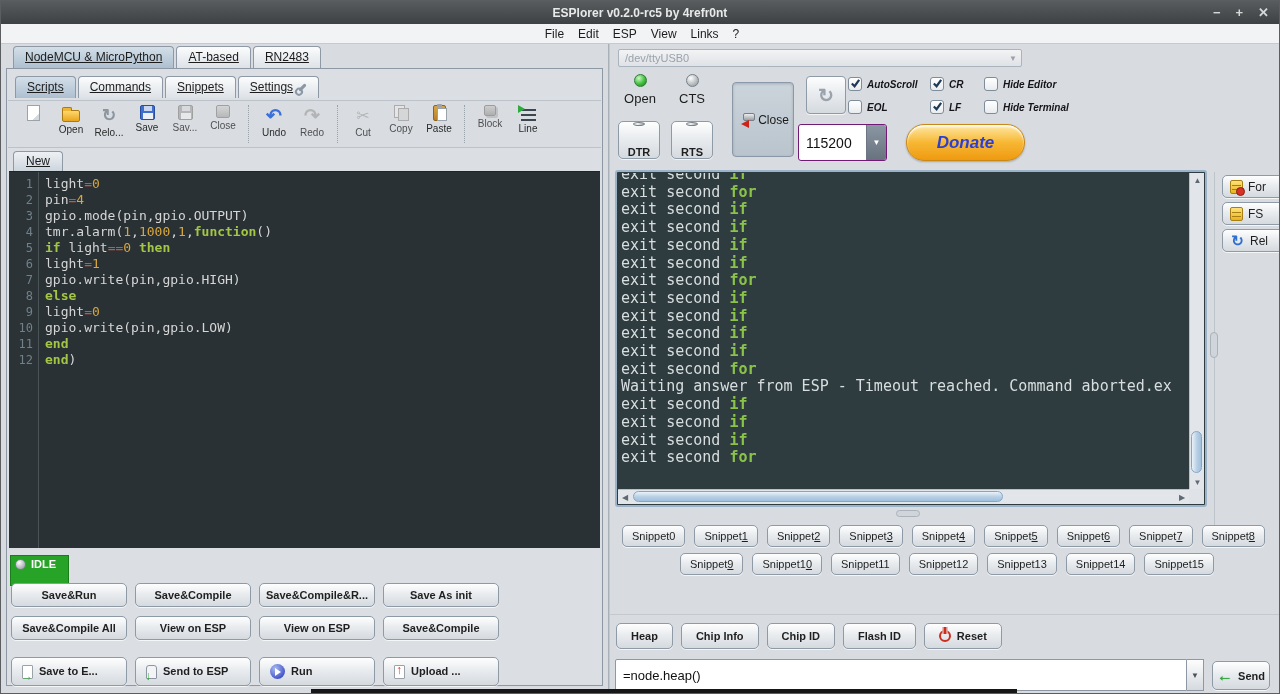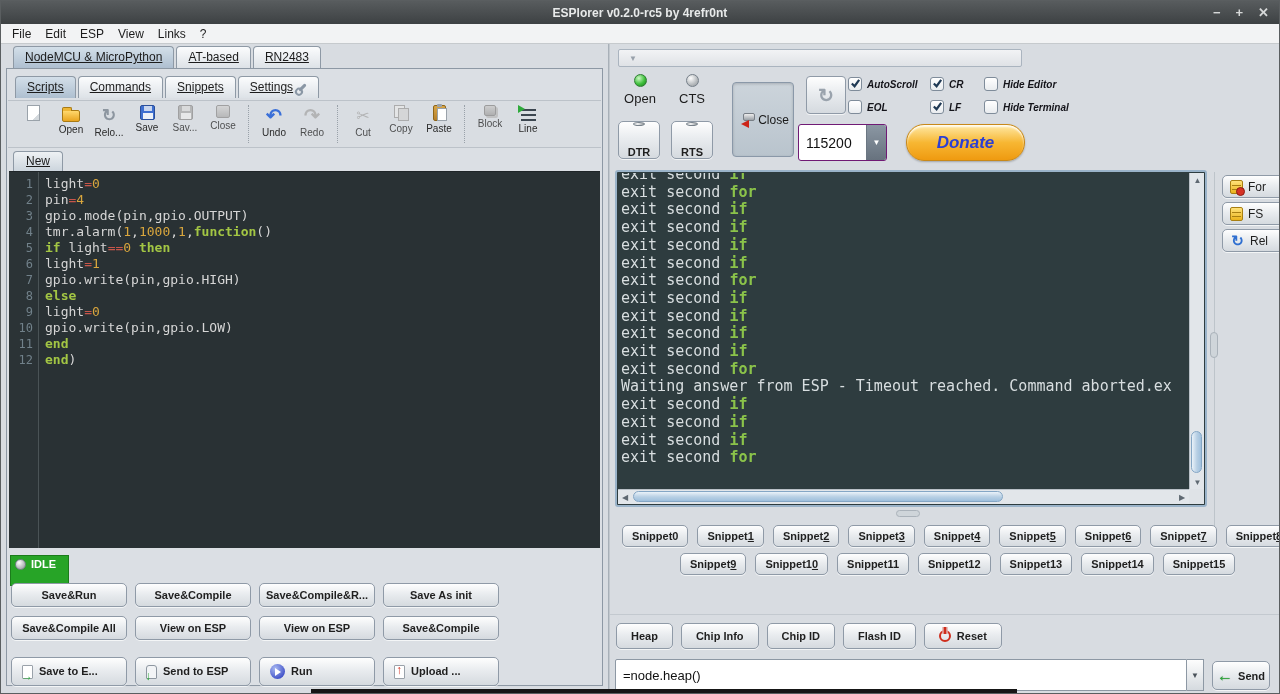--- a/index.html
+++ b/index.html
@@ -9,21 +9,21 @@
 
   
   .titlebar { position:absolute; top:0; left:0; right:0; height:23px;
     background:linear-gradient(#585c5e,#3d4143); display:flex; align-items:center; justify-content:center; }
   .titlebar .title { color:#e8eaea; font-size:12px; font-weight:bold; }
   .winbtns { position:absolute; right:10px; top:0; height:23px; display:flex; gap:15px; align-items:center; }
   .winbtns span { color:#d6d8d8; font-size:13px; font-weight:bold; cursor:default; line-height:1; }
 
   
   .menubar { position:absolute; top:23px; left:0; right:0; height:20px; background:#f2f3f4;
-    border-bottom:1px solid #c6cacd; display:flex; align-items:center; padding-left:4px; }
+    border-bottom:1px solid #c6cacd; display:flex; align-items:center; padding-left:4px;justify-content:center; }
   .menu-item { font-size:12px; color:#1c1c1c; padding:2px 7px; }
 
   
   .left-panel { position:absolute; top:43px; left:0; width:607px; bottom:0; background:#d8dce1; }
   .vsplit { position:absolute; top:43px; bottom:0; left:607px; width:2px; background:#c2c8ce; border-left:1px solid #a8b0b8; }
   .right-panel { position:absolute; top:43px; left:609px; width:671px; bottom:0; background:#d8dce1; overflow:hidden; }
 
   
   .mtab, .stab, .etab { border:1px solid #8e99a5; border-bottom:none; border-radius:4px 4px 0 0;
     padding:3px 11px 4px; font-size:12px; color:#1c1c1c; background:linear-gradient(#fbfcfd,#dde2e7); cursor:default;text-decoration:underline; }
@@ -176,21 +176,21 @@
   .sidebtns { position:absolute; left:612px; top:131px; display:flex; flex-direction:column; gap:4px; }
   .sidebtns .btn { width:84px; height:23px; justify-content:flex-start; gap:5px; padding-left:7px; font-weight:normal; font-size:12px; }
   .cabinet { position:relative; width:13px; height:14px; background:linear-gradient(#ffe27a,#eab31d); border:1px solid #a87f12; border-radius:2px; }
   .cabinet::before { content:""; position:absolute; left:1px; right:1px; top:4px; height:1px; background:#a87f12; box-shadow:0 4px 0 #a87f12; }
   .ic-format-icon::after { content:""; position:absolute; right:-3px; bottom:-3px; width:7px; height:7px; border-radius:50%; background:#d63326; border:1px solid #8c1d13; }
   .ic-reload-blue-icon::before { content:"↻"; color:#2f6fd0; font-weight:bold; font-size:15px; }
 
   
   .snips { position:absolute; display:flex; gap:9px; }
   #snips1 { left:12px; top:481px; } #snips2 { left:70px; top:509px; }
-  .snips .btn { height:22px; padding:0 9px; font-weight:bold; font-size:11px; }
+  .snips .btn { height:22px; padding:0 9px; font-weight:normal; font-size:11px; }
 
   .rdivider { position:absolute; left:0; right:0; top:570px; height:1px; background:#c3c9cf; }
 
   
   .esprow { position:absolute; left:6px; top:579px; display:flex; gap:8px; }
   .esprow .btn { height:26px; padding:0 14px; gap:6px; }
   .power { position:relative; display:inline-block; width:12px; height:12px; border:2px solid #cf2d1c; border-radius:50%; }
   .power::before { content:""; position:absolute; top:-5px; left:50%; transform:translateX(-50%); width:3px; height:7px;
     background:#cf2d1c; border-left:1px solid #e9edf0; border-right:1px solid #e9edf0; }
 
@@ -354,20 +354,21 @@
           </button>
         </div>
     </div>
   </div>
 
   <div class="vsplit"></div>
 
   <div class="right-panel">
 
     <div class="port-select">
+      <span class="ptext">/dev/ttyUSB0</span>
       <span class="parrow">▼</span>
     </div>
 
     <div class="lamp-ctl" id="open-ctl">
       <span class="led green"></span>
       <span class="llabel">Open</span>
     </div>
     <div class="lamp-ctl" id="cts-ctl">
       <span class="led gray"></span>
       <span class="llabel">CTS</span>

